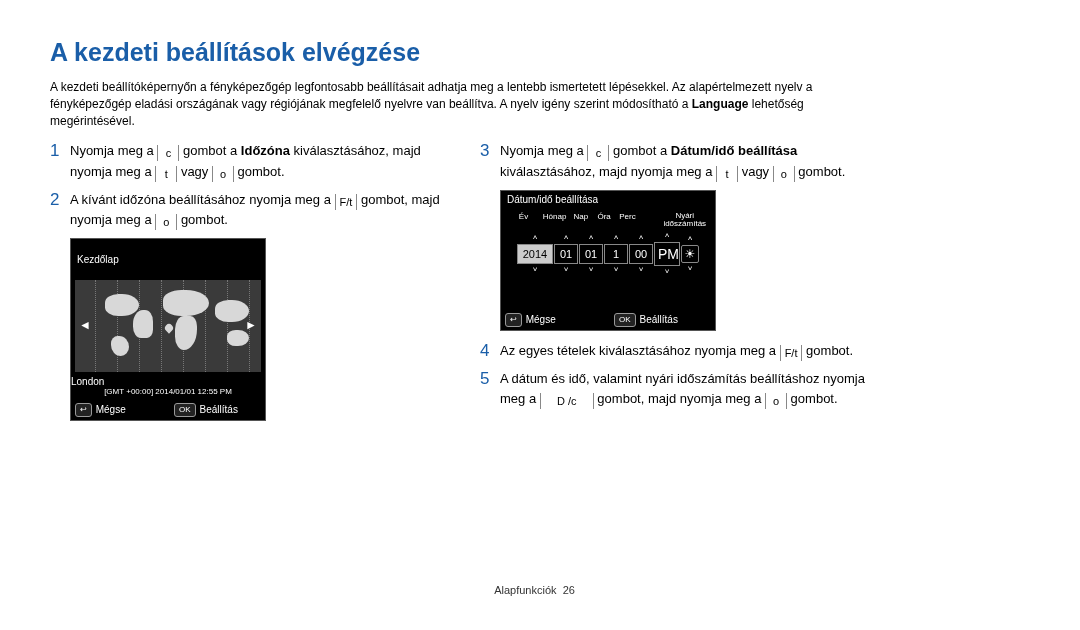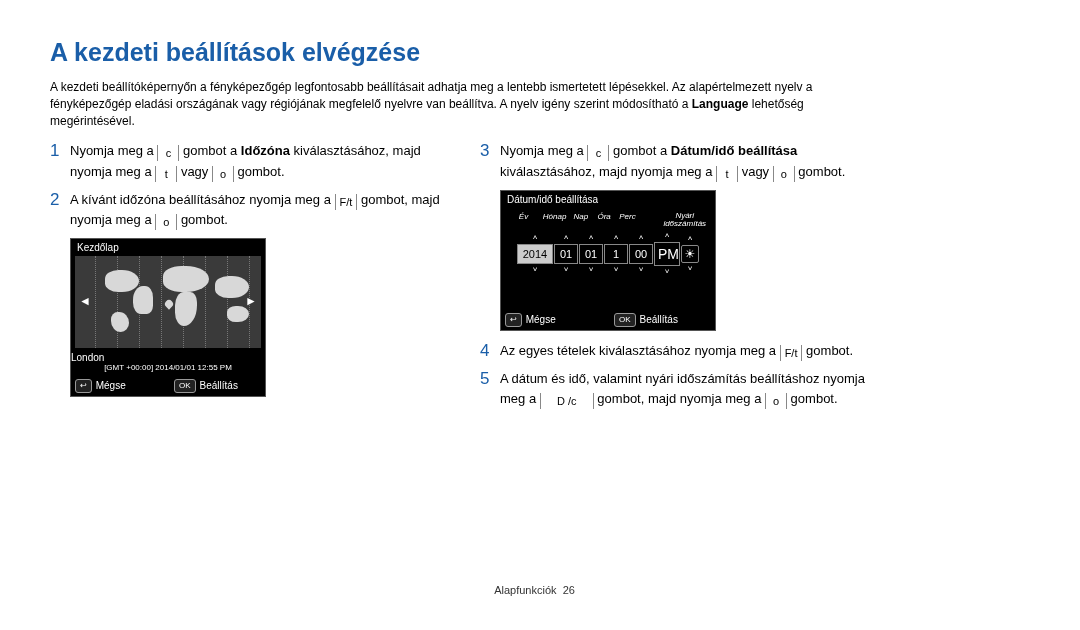--- a/index.html
+++ b/index.html
@@ -66,21 +66,21 @@
   .screen-tz {
     margin-left: 20px;
     margin-top: 8px;
     width: 194px;
     border: 1px solid #555;
     background: #000;
     color: #fff;
     font-size: 10px;
   }
   .screen-tz .hdr {
-    padding: 3px 6px;
+    padding: 15px 6px;
     background: #000;
   }
   .tz-map {
     position: relative;
     height: 92px;
     background: #3a3a3a;
     margin: 0 4px;
     overflow: hidden;
   }
   .tz-map .vline {
@@ -148,21 +148,21 @@
     background: #000;
     color: #fff;
     font-size: 10px;
   }
   .dt-labels {
     display: flex;
     padding: 4px 6px 0 6px;
     font-size: 8px;
     text-align: center;
   }
-  .dt-labels span { display: inline-block; font-style: italic; }
+  .dt-labels span { display: inline-block; }
   .dt-row {
     display: flex;
     justify-content: center;
     padding: 2px 4px 6px 4px;
     gap: 1px;
     align-items: center;
   }
   .dt-box-wrap { display: flex; flex-direction: column; align-items: center; }
   .dt-box-wrap .chev { color: #fff; font-size: 8px; line-height: 1; padding: 2px 0; }
   .dt-box {

